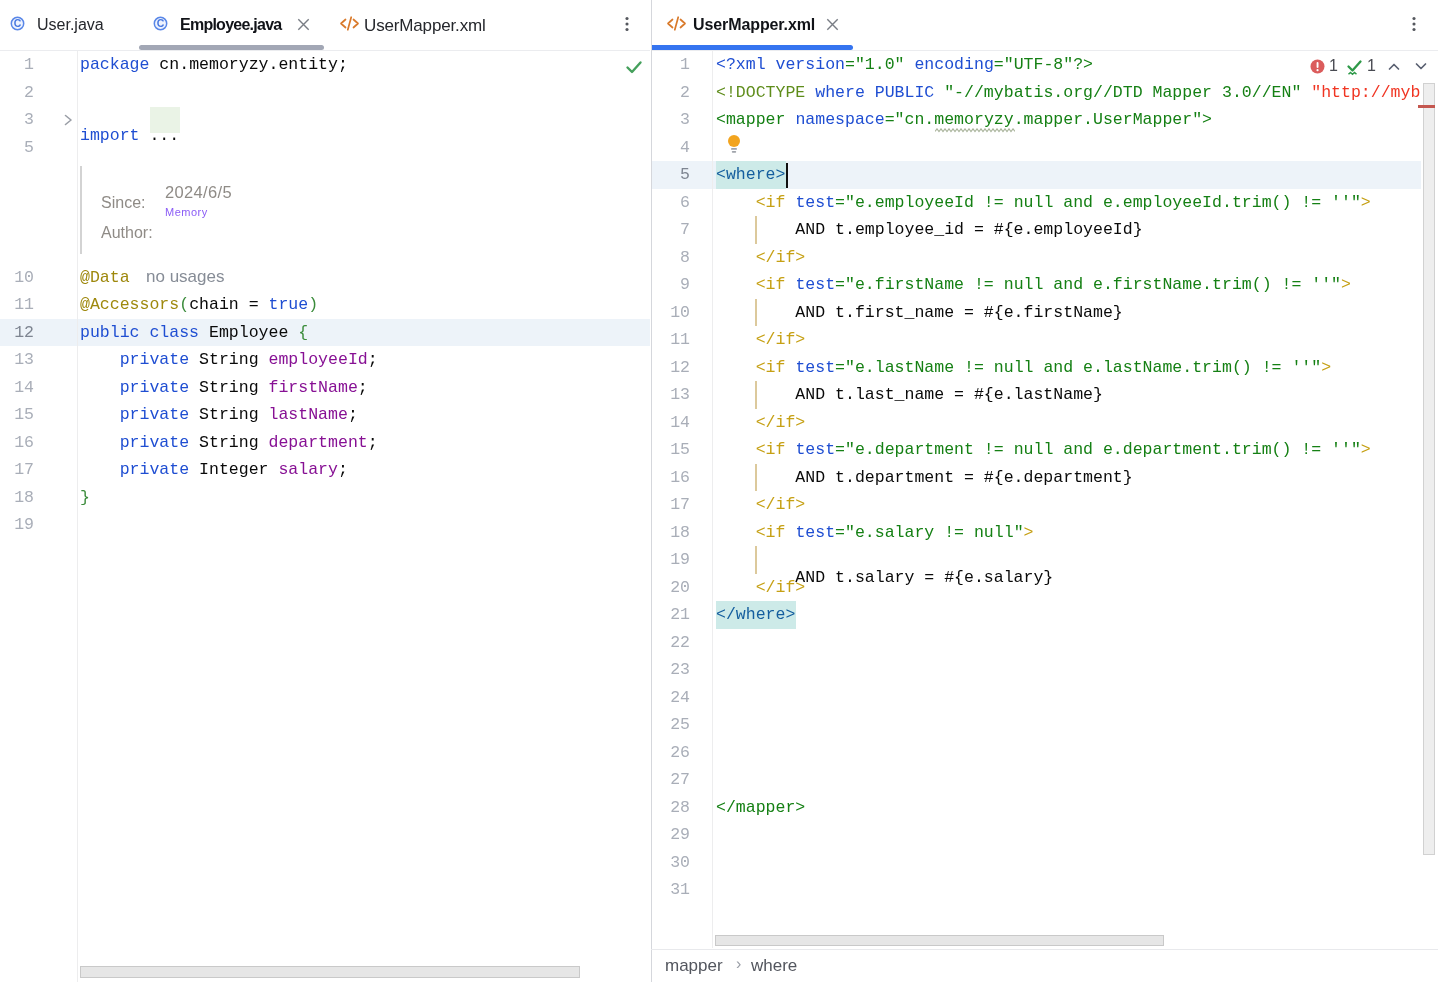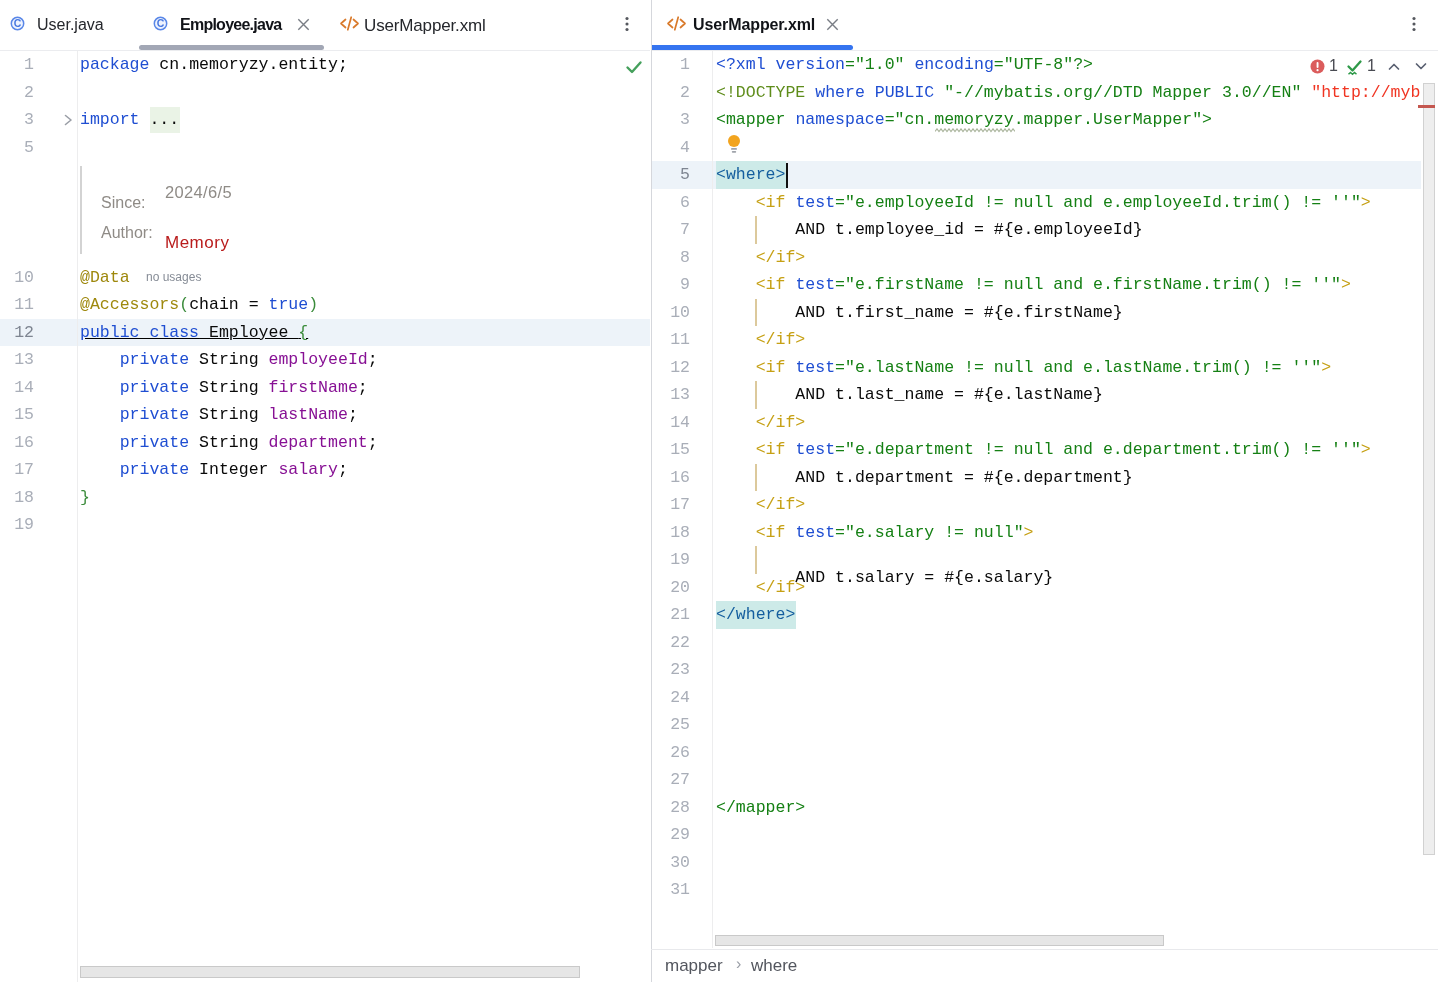--- a/index.html
+++ b/index.html
@@ -32,23 +32,23 @@
 <div class="abs" style="left:0;top:318.5px;width:650px;height:27.5px;background:#EDF3F9;"></div>
 
 <div class="abs" style="left:77px;top:51px;width:1px;height:931px;background:#EDEDEE;"></div>
 
 <div class="abs" style="left:149.5px;top:106.5px;width:30px;height:26px;background:#EAF3E6;"></div>
 
 <div class="abs" style="left:80px;top:166px;width:1.5px;height:88px;background:#D3D3D3;"></div>
 <div class="abs" style="left:101px;top:184px;font-size:16px;color:#8F8B86;margin-top:10px;">Since:</div>
 <div class="abs" style="left:165px;top:183px;font-size:16.5px;letter-spacing:0.35px;color:#8F8B86;">2024/6/5</div>
 <div class="abs" style="left:101px;top:223.5px;font-size:16px;color:#8F8B86;">Author:</div>
-<div class="abs" style="left:165px;top:233px;font-size:17px;letter-spacing:0.5px;color:#b91c1c;">Memory</div>
+<div class="abs" style="left:165px;top:206px;font-size:11px;letter-spacing:0.5px;color:#8b5cf6;">Memory</div>
 
-<div class="abs" style="left:146px;top:268px;font-size:12px;color:#868C96;line-height:18px;">no usages</div>
+<div class="abs" style="left:146px;top:268px;font-size:17px;color:#868C96;line-height:18px;">no usages</div>
 
 <div class="abs" style="left:80px;top:966px;width:500px;height:12px;background:#E6E6E6;border:1px solid #C9C9C9;box-sizing:border-box;"></div>
 
 <div class="abs" style="left:650.5px;top:0;width:1px;height:982px;background:#D5D7DC;"></div>
 
 <div class="abs" style="left:652px;top:50px;width:786px;height:1px;background:#EBECEF;"></div>
 <div class="abs" style="left:652px;top:45px;width:201px;height:5px;border-radius:0 3px 3px 0;background:#3574F0;"></div>
 
 <div class="abs" style="left:652px;top:161.25px;width:769px;height:27.5px;background:#EDF3F9;"></div>
 
@@ -60,24 +60,24 @@
 <div class="abs" style="left:755px;top:216.25px;width:1.5px;height:27.5px;background:#DCC99C;"></div>
 <div class="abs" style="left:755px;top:298.75px;width:1.5px;height:27.5px;background:#DCC99C;"></div>
 <div class="abs" style="left:755px;top:381.25px;width:1.5px;height:27.5px;background:#DCC99C;"></div>
 <div class="abs" style="left:755px;top:463.75px;width:1.5px;height:27.5px;background:#DCC99C;"></div>
 <div class="abs" style="left:755px;top:546.25px;width:1.5px;height:27.5px;background:#DCC99C;"></div>
 
 <div class="abs ln" style="left:0;top:51px;width:34px;">1<br>2<br>3<br>5</div>
 <div class="abs ln" style="left:0;top:263.5px;width:34px;">10<br>11<br>12<br>13<br>14<br>15<br>16<br>17<br>18<br>19</div>
 <div class="abs ln" style="left:0;top:51px;width:690px;">1<br>2<br>3<br>4<br>5<br>6<br>7<br>8<br>9<br>10<br>11<br>12<br>13<br>14<br>15<br>16<br>17<br>18<br>19<br>20<br>21<br>22<br>23<br>24<br>25<br>26<br>27<br>28<br>29<br>30<br>31</div>
 <div class="abs mono row" style="left:80px;top:51.0px;"><span class="k">package</span><span class="c"> cn.memoryzy.entity;</span></div>
-<div class="abs mono row" style="left:80px;top:106.0px;"><span class="k">import</span><span class="c"> ...</span></div>
+<div class="abs mono row" style="left:80px;top:122px;"><span class="k">import</span><span class="c"> ...</span></div>
 <div class="abs mono row" style="left:80px;top:263.5px;"><span class="a">@Data</span></div>
 <div class="abs mono row" style="left:80px;top:291.0px;"><span class="a">@Accessors</span><span class="br">(</span><span class="c">chain = </span><span class="k">true</span><span class="br">)</span></div>
-<div class="abs mono row" style="left:80px;top:318.5px;text-decoration:underline;"><span class="k">public class</span><span class="c"> Employee </span><span class="br">{</span></div>
+<div class="abs mono row" style="left:80px;top:318.5px;"><span class="k">public class</span><span class="c"> Employee </span><span class="br">{</span></div>
 <div class="abs mono row" style="left:80px;top:346.0px;"><span class="c">    </span><span class="k">private</span><span class="c"> String </span><span class="p">employeeId</span><span class="c">;</span></div>
 <div class="abs mono row" style="left:80px;top:373.5px;"><span class="c">    </span><span class="k">private</span><span class="c"> String </span><span class="p">firstName</span><span class="c">;</span></div>
 <div class="abs mono row" style="left:80px;top:401.0px;"><span class="c">    </span><span class="k">private</span><span class="c"> String </span><span class="p">lastName</span><span class="c">;</span></div>
 <div class="abs mono row" style="left:80px;top:428.5px;"><span class="c">    </span><span class="k">private</span><span class="c"> String </span><span class="p">department</span><span class="c">;</span></div>
 <div class="abs mono row" style="left:80px;top:456.0px;"><span class="c">    </span><span class="k">private</span><span class="c"> Integer </span><span class="p">salary</span><span class="c">;</span></div>
 <div class="abs mono row" style="left:80px;top:483.5px;"><span class="br">}</span></div>
 <div class="abs mono row" style="left:716px;top:51.0px;"><span class="k">&lt;?xml</span><span class="c"> </span><span class="k">version</span><span class="s">="1.0"</span><span class="c"> </span><span class="k">encoding</span><span class="s">="UTF-8"?&gt;</span></div>
 <div class="abs mono row" style="left:716px;top:78.5px;"><span class="d">&lt;!DOCTYPE</span><span class="c"> </span><span class="k">where PUBLIC</span><span class="c"> </span><span class="s">"-//mybatis.org//DTD Mapper 3.0//EN"</span><span class="c"> </span><span class="r">"http://myb</span></div>
 <div class="abs mono row" style="left:716px;top:106.0px;"><span class="s">&lt;mapper</span><span class="c"> </span><span class="k">namespace</span><span class="s">="cn.memoryzy.mapper.UserMapper"&gt;</span></div>
 <div class="abs mono row" style="left:716px;top:161.0px;"><span class="n">&lt;where&gt;</span></div>

